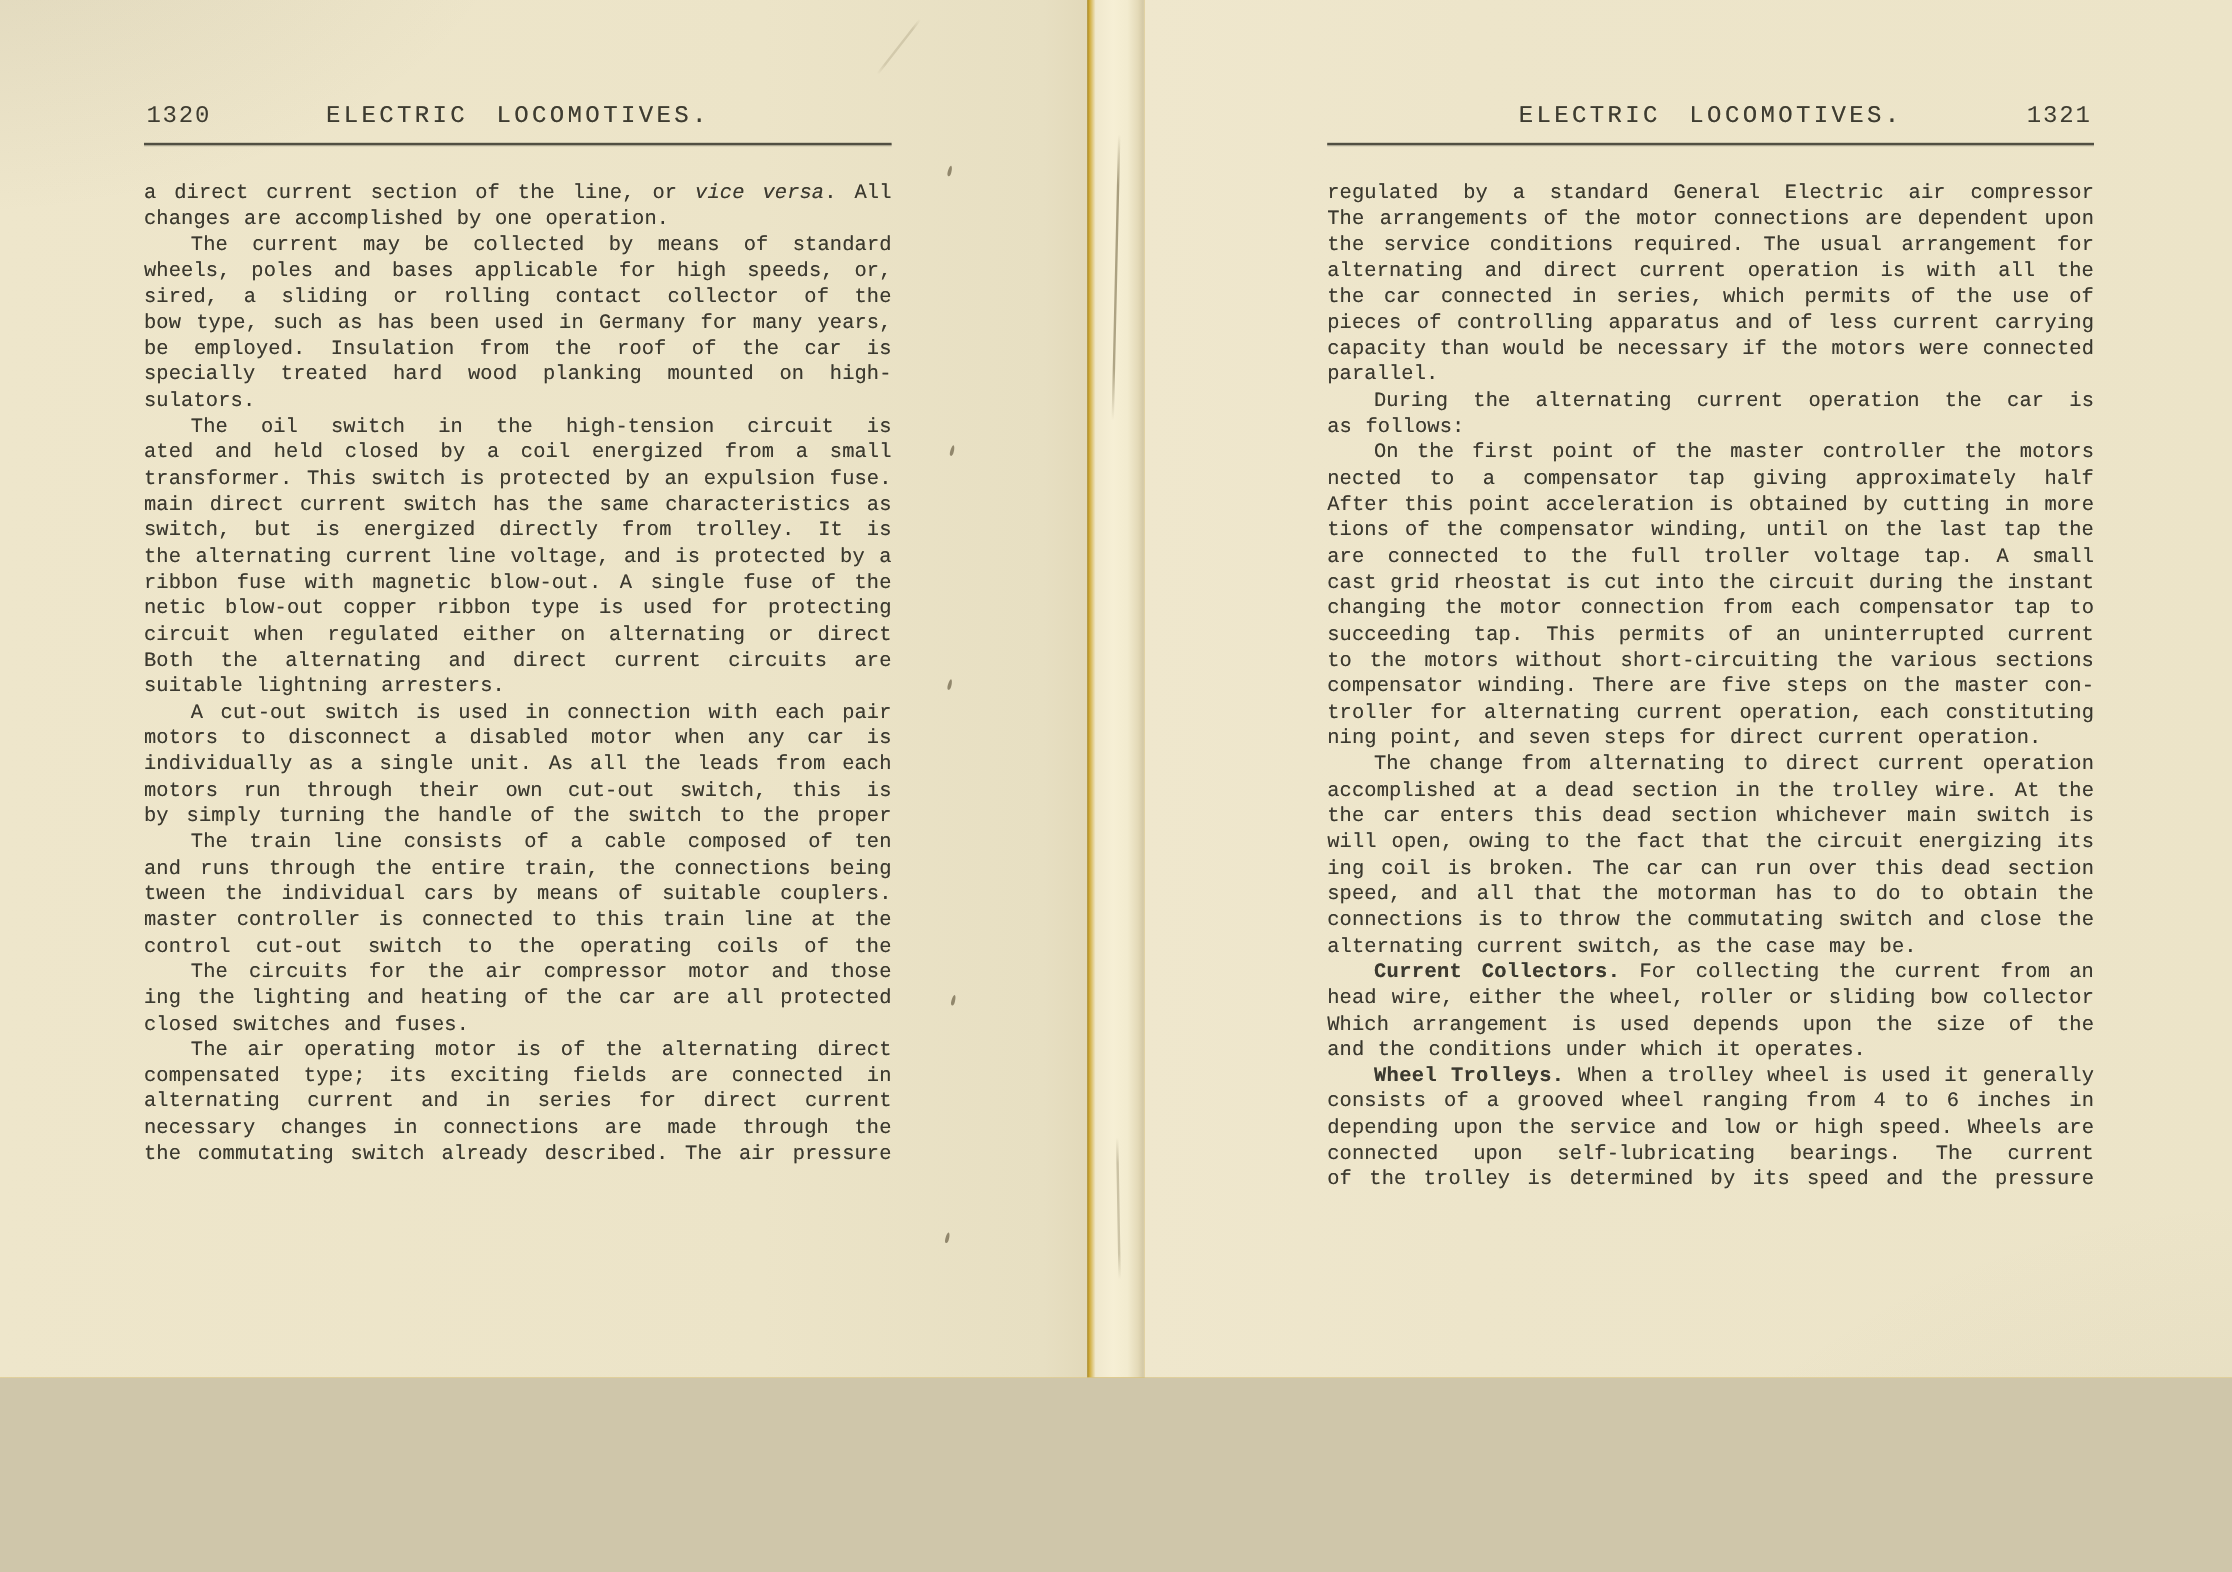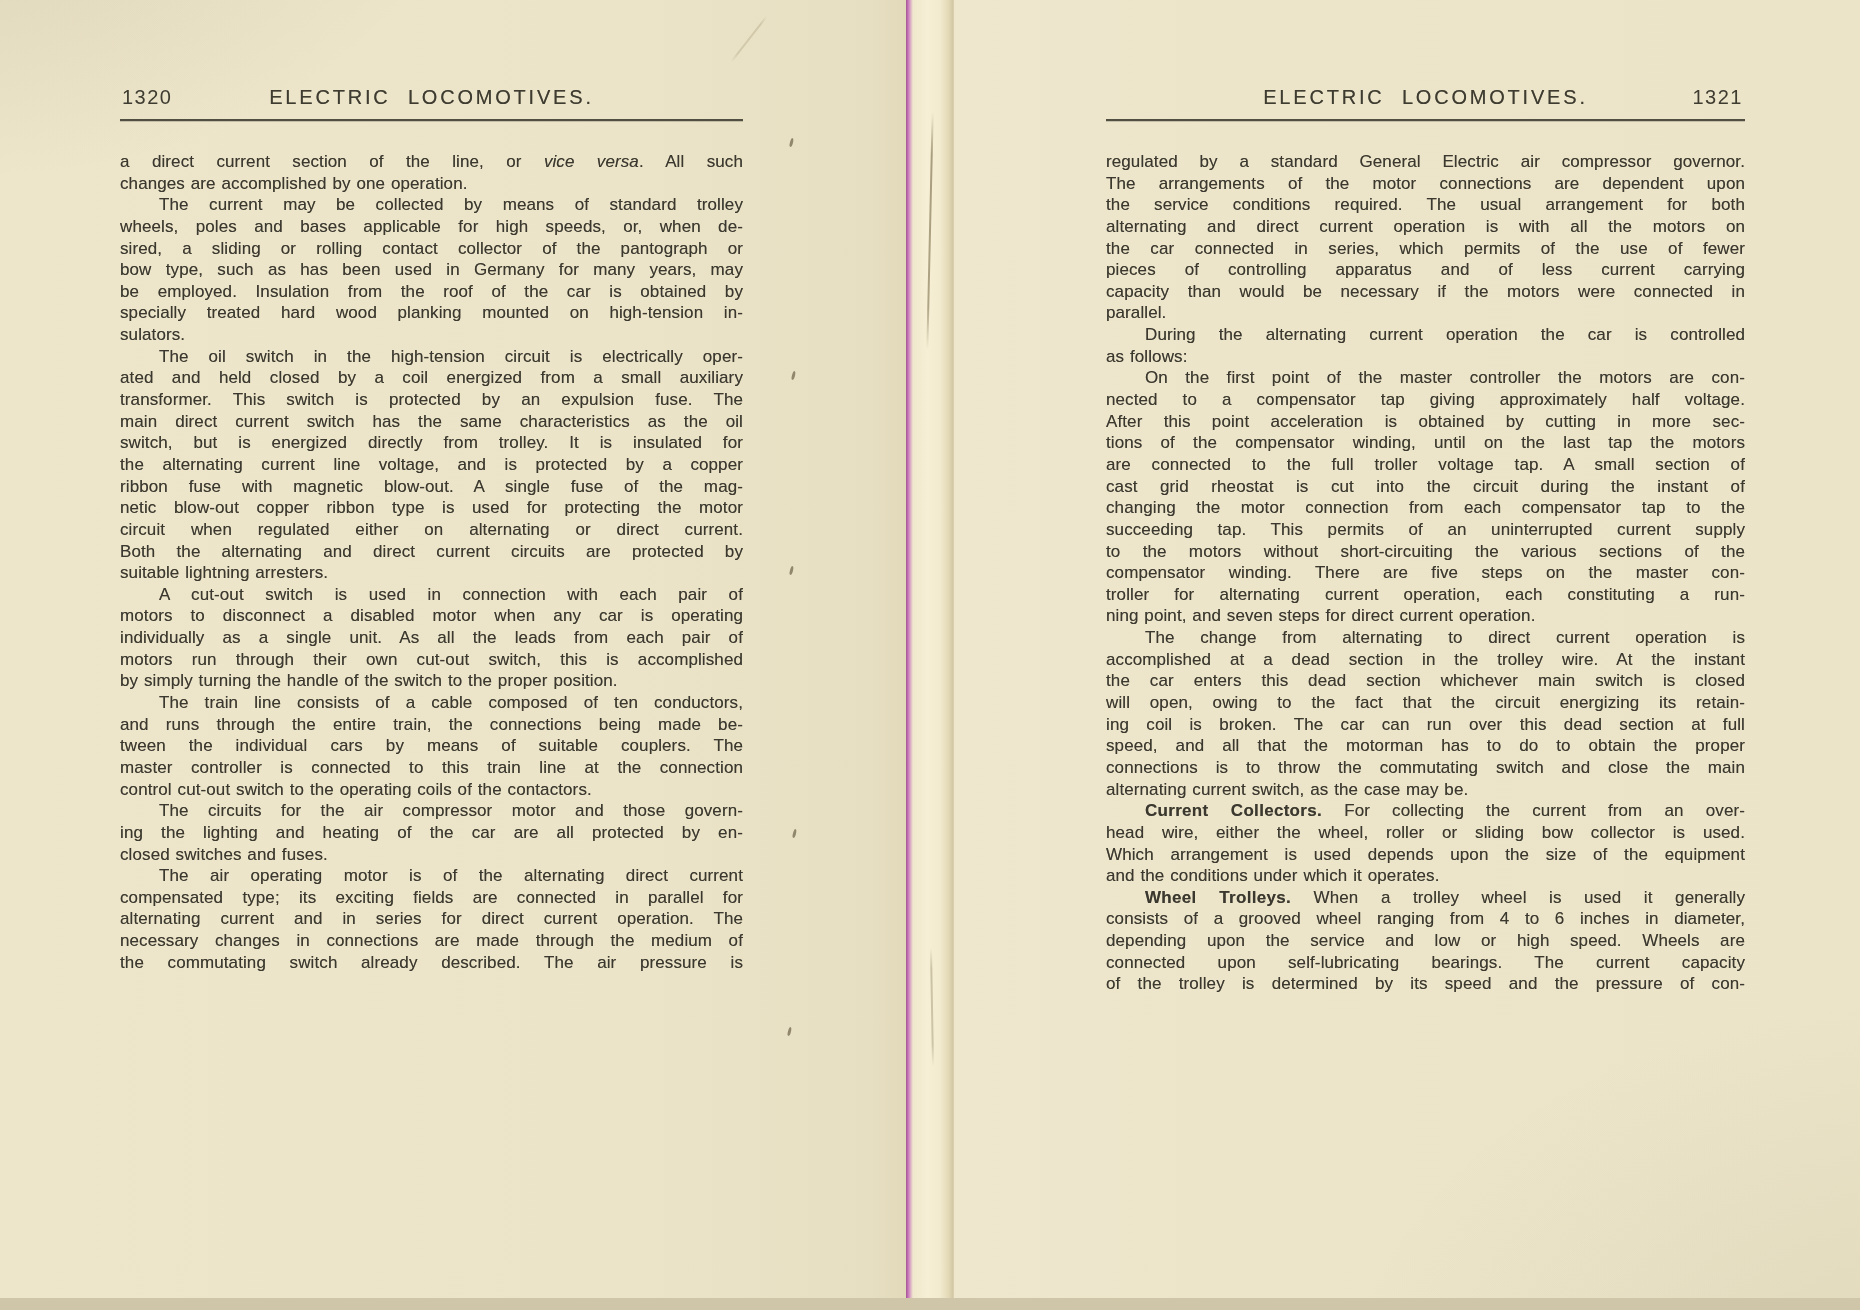--- a/index.html
+++ b/index.html
@@ -1,22 +1,22 @@
 <!DOCTYPE html>
 <html><head>
 <meta charset="utf-8">
 <style>
   html, body { margin: 0; padding: 0; background: #cfc6aa; }
   .scan {
     position: relative;
     width: 1860px;
-    height: 1298px;
+    height: 1148px;
     overflow: hidden;
-    font-family: Liberation Sans, sans-serif;
-    background: #d946ef;
+    font-family: Liberation Mono, monospace;
+    background: #eab308;
   }
   
   .page-left {
     position: absolute; left: 0; top: 0; width: 906px; height: 1310px;
     background:
       radial-gradient(900px 520px at -6% -8%, rgba(105,95,62,0.13), rgba(105,95,62,0) 55%),
       linear-gradient(90deg, #eee6cb 0%, #ece4c8 70%, #e7dfc2 96%, #e2d9ba 100%),
       #ece4c8;
   }
   

